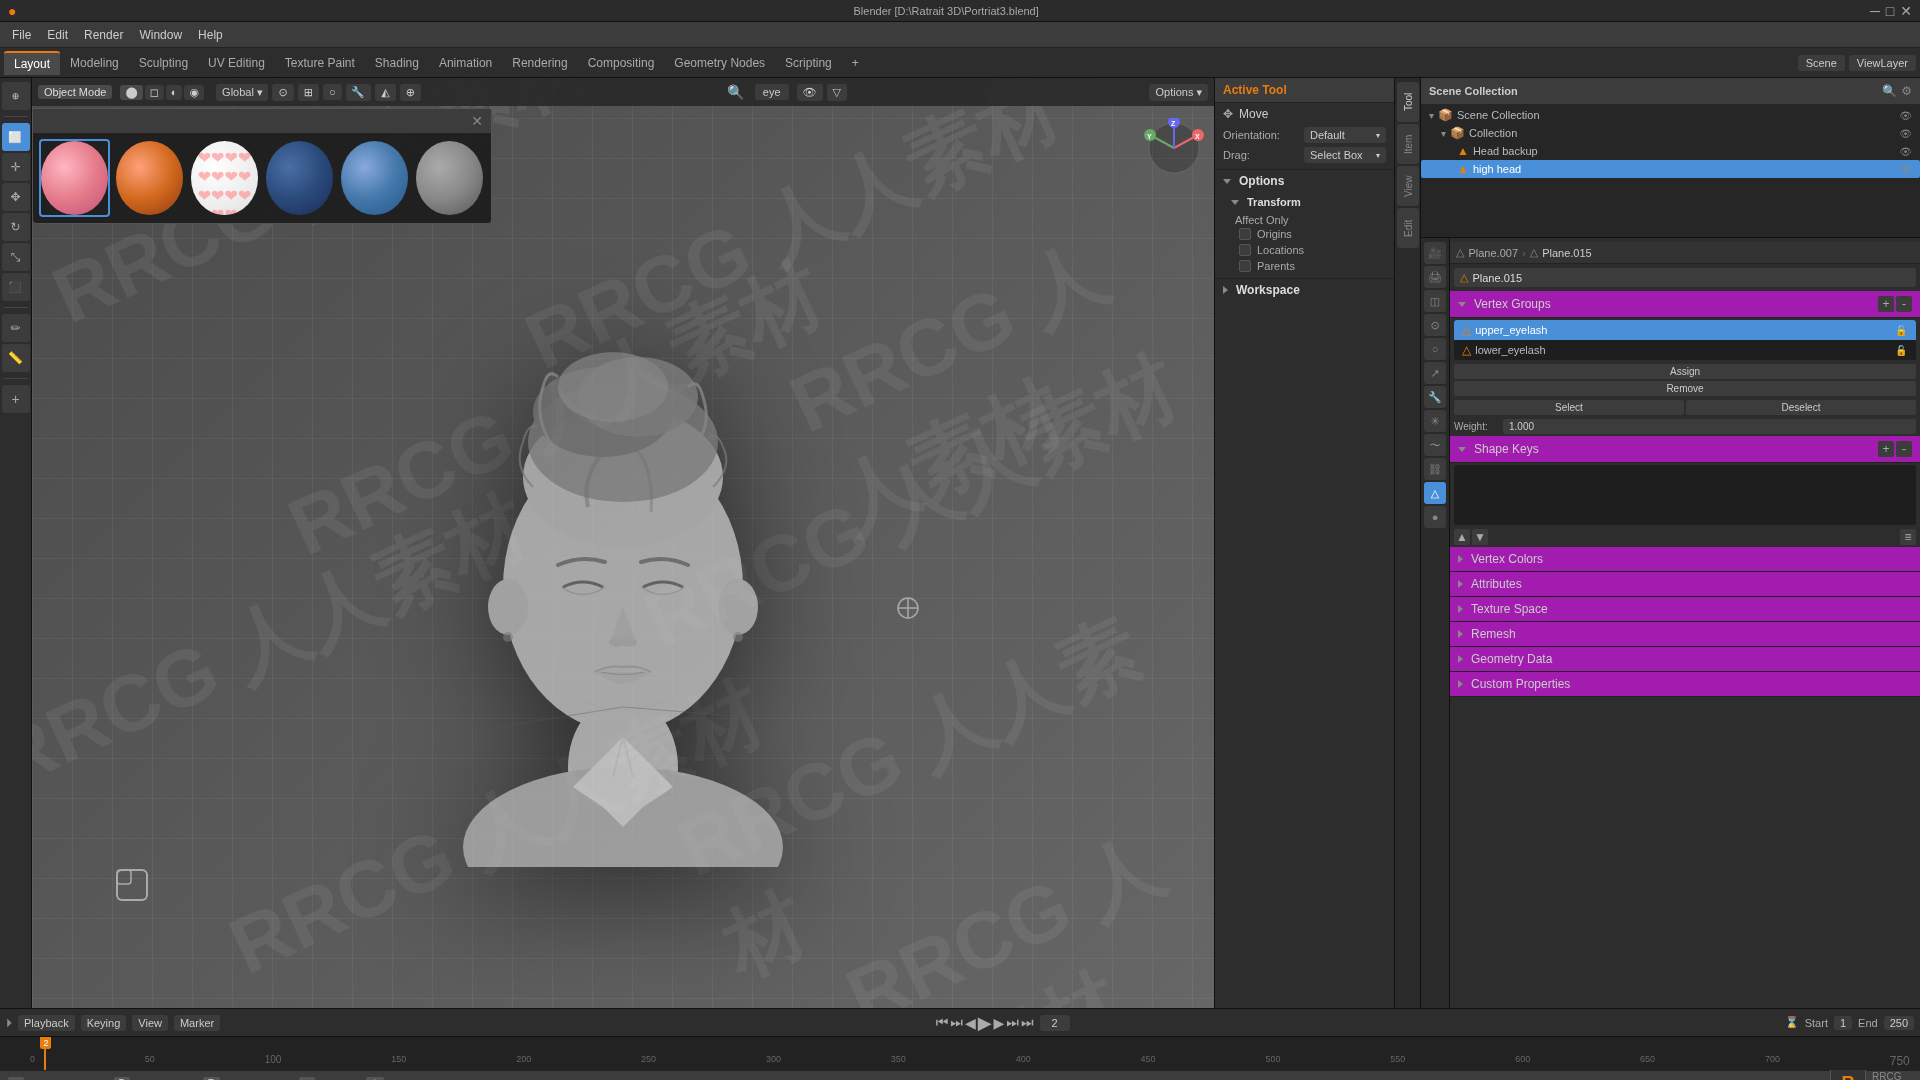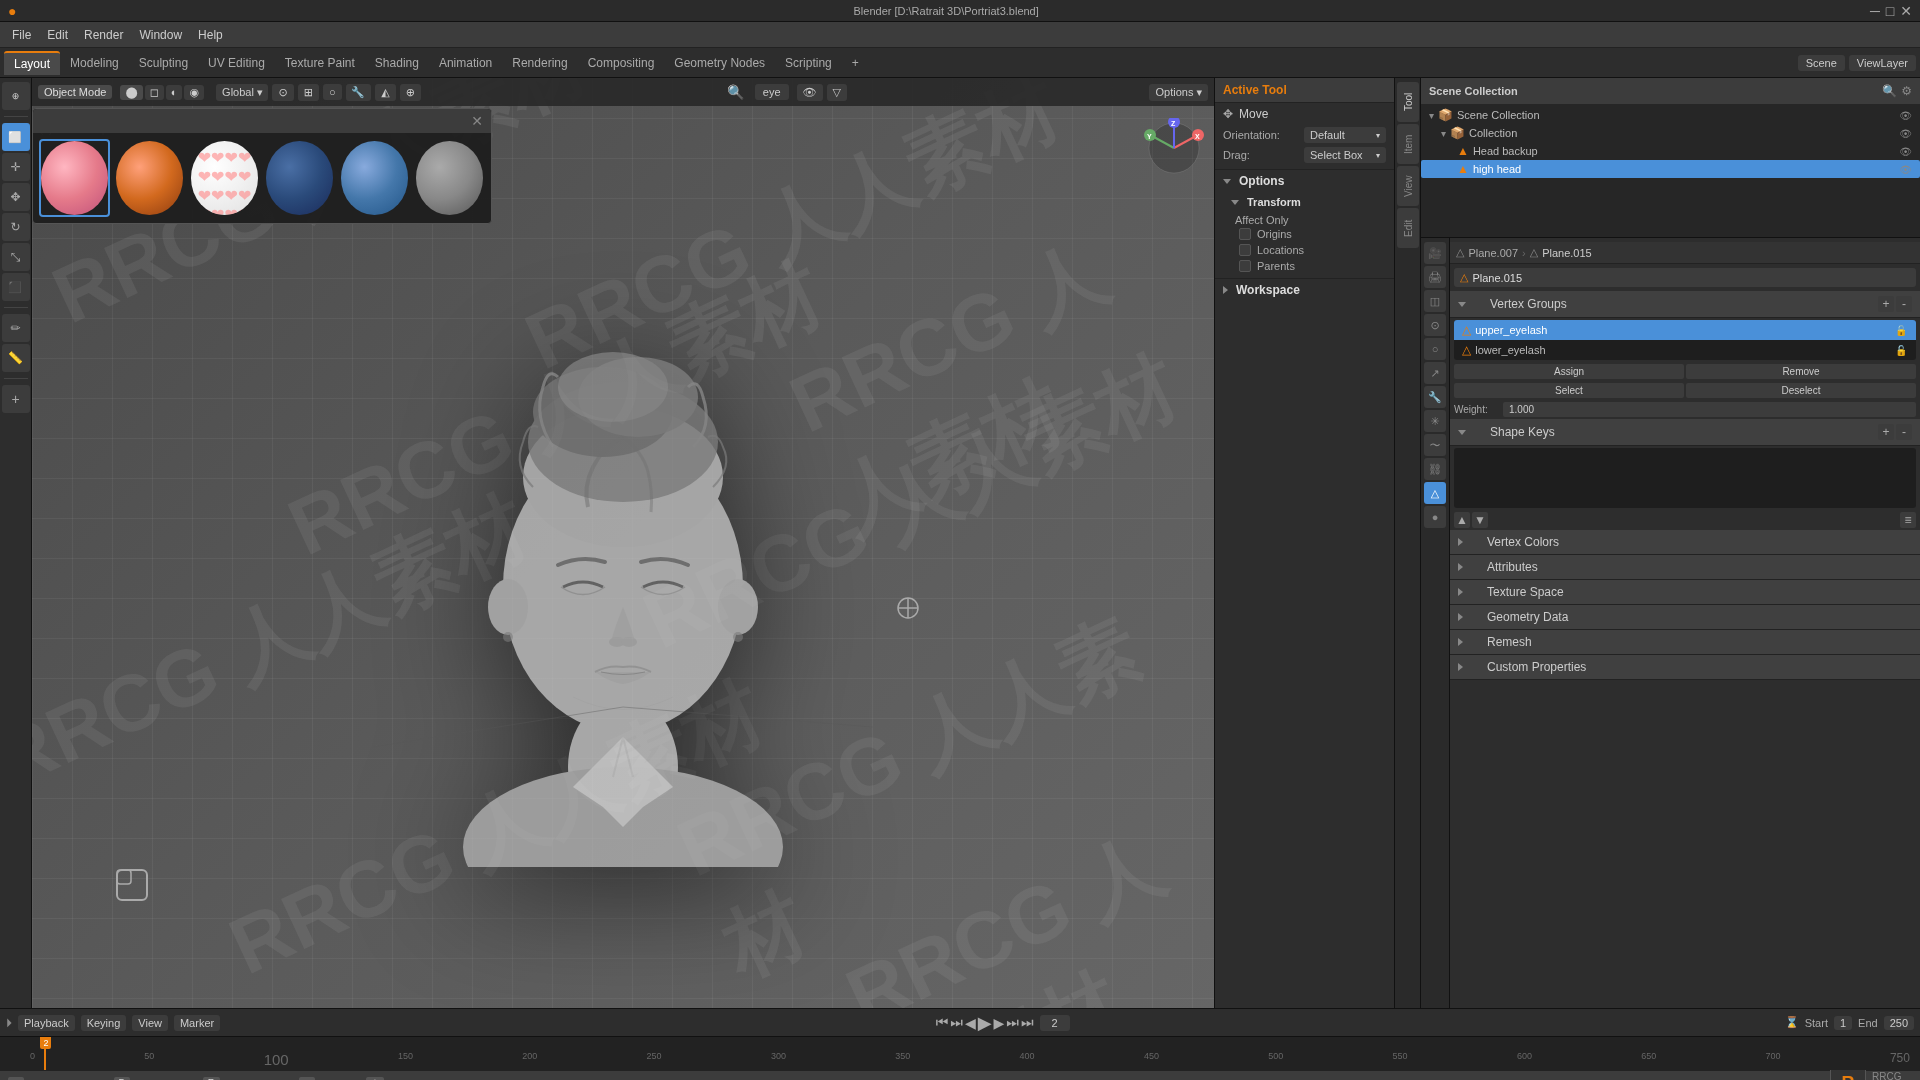--- a/index.html
+++ b/index.html
@@ -245,25 +245,25 @@
       overflow-y: auto;
       padding: 4px 0;
     }
     #props-panel::-webkit-scrollbar { width: 4px; }
     #props-panel::-webkit-scrollbar-thumb { background: #555; }
 
     .props-section-header {
       padding: 5px 8px;
       font-size: 12px;
       color: #ccc;
-      background: #404040;
-      cursor: pointer;
-      display: flex;
-      align-items: center;
-      gap: 20px;
+      background: #a21caf;
+      cursor: pointer;
+      display: flex;
+      align-items: center;
+      gap: 4px;
       border-bottom: 1px solid #222;
     }
 
     
     .vg-list {
       background: #1e1e1e;
       margin: 2px 4px;
       border-radius: 3px;
       overflow: hidden;
     }
@@ -859,21 +859,21 @@
                 <span class="vg-icon">△</span>
                 <span>upper_eyelash</span>
                 <span style="margin-left:auto; color:#666; font-size:10px;">🔓</span>
               </div>
               <div class="vg-item">
                 <span class="vg-icon">△</span>
                 <span>lower_eyelash</span>
                 <span style="margin-left:auto; color:#666; font-size:10px;">🔓</span>
               </div>
             </div>
-            <div style="display:flex; gap:2px; padding:2px 4px;">
+            <div style="display:flex; gap:2px; padding:2px 4px;flex-direction:column;">
               <div style="background:#3c3c3c; padding:2px 6px; border-radius:2px; font-size:10px; color:#ccc; cursor:pointer; flex:1; text-align:center;">Assign</div>
               <div style="background:#3c3c3c; padding:2px 6px; border-radius:2px; font-size:10px; color:#ccc; cursor:pointer; flex:1; text-align:center;">Remove</div>
             </div>
             <div style="display:flex; gap:2px; padding:2px 4px;">
               <div style="background:#3c3c3c; padding:2px 6px; border-radius:2px; font-size:10px; color:#ccc; cursor:pointer; flex:1; text-align:center;">Select</div>
               <div style="background:#3c3c3c; padding:2px 6px; border-radius:2px; font-size:10px; color:#ccc; cursor:pointer; flex:1; text-align:center;">Deselect</div>
             </div>
             <div style="display:flex; align-items:center; padding:2px 4px; gap:4px;">
               <span style="font-size:10px; color:#aaa; min-width:45px;">Weight:</span>
               <div style="background:#3c3c3c; padding:2px 6px; border-radius:2px; font-size:10px; color:#ccc; flex:1;">1.000</div>
@@ -918,28 +918,28 @@
           <div>
             <div class="props-section-header">
               <span class="collapse-arrow right"></span>
               <span>Texture Space</span>
             </div>
           </div>
 
           <div>
             <div class="props-section-header">
               <span class="collapse-arrow right"></span>
-              <span>Geometry Data</span>
+              <span>Remesh</span>
             </div>
           </div>
 
           <div>
             <div class="props-section-header">
               <span class="collapse-arrow right"></span>
-              <span>Remesh</span>
+              <span>Geometry Data</span>
             </div>
           </div>
 
           <div>
             <div class="props-section-header">
               <span class="collapse-arrow right"></span>
               <span>Custom Properties</span>
             </div>
           </div>
 
@@ -976,21 +976,21 @@
 </div>
 
 <div id="timeline-bar" style="width:100%; height:34px; background:#222; display:flex; align-items:center; padding:0; border-top:1px solid #111; overflow:hidden; position:relative;">
 
   <div style="position:absolute; left:calc(2% + 6px); top:0; bottom:0; width:2px; background:#e87d0d; z-index:5;"></div>
   <div style="position:absolute; left:calc(2% + 2px); top:0; background:#e87d0d; color:white; font-size:9px; padding:1px 3px; border-radius:0 0 2px 2px; z-index:5;">2</div>
 
   <div style="position:absolute; left:30px; right:10px; display:flex; justify-content:space-between; bottom:2px;">
     <span style="font-size:9px; color:#666;">0</span>
     <span style="font-size:9px; color:#666;">50</span>
-    <span style="font-size:15px; color:#666;">100</span>
+    <span style="font-size:10px; color:#666;">100</span>
     <span style="font-size:9px; color:#666;">150</span>
     <span style="font-size:9px; color:#666;">200</span>
     <span style="font-size:9px; color:#666;">250</span>
     <span style="font-size:9px; color:#666;">300</span>
     <span style="font-size:9px; color:#666;">350</span>
     <span style="font-size:9px; color:#666;">400</span>
     <span style="font-size:9px; color:#666;">450</span>
     <span style="font-size:9px; color:#666;">500</span>
     <span style="font-size:9px; color:#666;">550</span>
     <span style="font-size:9px; color:#666;">600</span>

